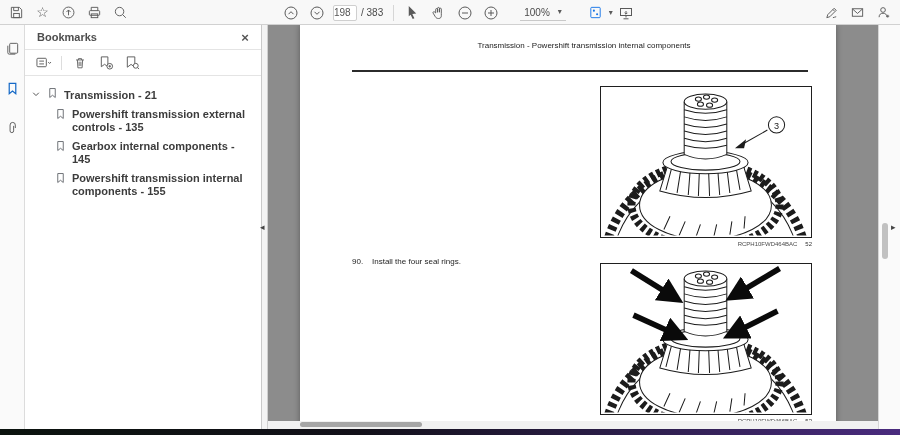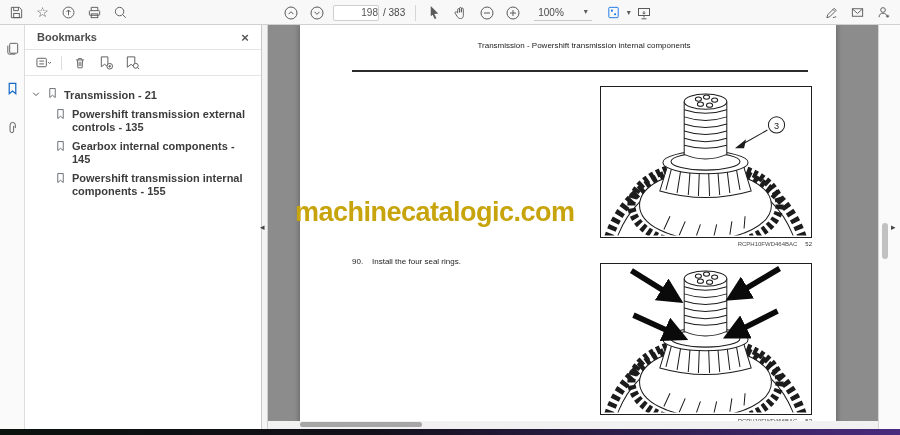--- a/index.html
+++ b/index.html
@@ -8,26 +8,26 @@
 
   
   .toolbar { position:absolute; left:0; top:0; width:900px; height:25px; background:#f8f8f8;
              border-bottom:1px solid #d1d1d1; display:flex; align-items:center; }
   .tbi { width:25px; height:23px; display:flex; align-items:center; justify-content:center;
          color:#5a5a5a; flex:0 0 auto; cursor:default; }
   .tbi svg { display:block; }
   .tb-left { display:flex; align-items:center; padding-left:4px; gap:1px; }
   .tb-center { position:absolute; left:278px; top:0; height:25px; display:flex; align-items:center; gap:1px; }
   .tb-right { position:absolute; right:4px; top:0; height:25px; display:flex; align-items:center; gap:1px; }
-  .page-field { width:46px; height:16px; border:1px solid #cfcfcf; border-radius:2px; background:#fff;
-                font-size:10px; color:#555; text-align:right; margin:0 3px; font-family:"Liberation Sans",sans-serif; }
+  .page-field { width:24px; height:16px; border:1px solid #cfcfcf; border-radius:2px; background:#fff;
+                font-size:10px; color:#555; text-align:left; margin:0 3px; font-family:"Liberation Sans",sans-serif; }
   .page-total { font-size:10px; color:#4a4a4a; margin-right:4px; white-space:nowrap; }
   .tb-sep { width:1px; height:16px; background:#d6d6d6; margin:0 5px; }
-  .zoom-box { display:flex; align-items:center; gap:20px; border-bottom:1px solid #c9c9c9;
-              padding:2px 4px; margin:0 8px; color:#4a4a4a; }
+  .zoom-box { display:flex; align-items:center; gap:8px; border-bottom:1px solid #c9c9c9;
+              padding:2px 4px; margin:0 16px; color:#4a4a4a; }
   .zoom-box .zl { font-size:10px; }
   .caret { font-size:8px; color:#5a5a5a; line-height:1; }
   .star-glyph { font-size:14px; line-height:1; color:#5a5a5a; }
 
   
   .rail { position:absolute; left:0; top:25px; width:25px; height:404px; background:#fafafa;
           border-right:1px solid #dcdcdc; }
   .rail .tbi { position:absolute; left:0; }
 
   
@@ -376,21 +376,20 @@
             <line x1="32" y1="50" x2="74" y2="69" marker-end="url(#ah)"></line>
             <line x1="174" y1="46" x2="132" y2="67" marker-end="url(#ah)"></line>
           </g>
         </svg>
       </div>
       <div class="figcap cap2">
         <span>RCPH10FWD466BAC</span>
         <span class="capnum">53</span>
       </div>
 
-      <div class="watermark">machinecatalogic.com</div>
     </div>
 
     <div class="hscroll">
       <div class="hthumb"></div>
     </div>
   </div>
 
   <div class="vstrip">
     <div class="vthumb"></div>
     <span class="arr">▸</span>

